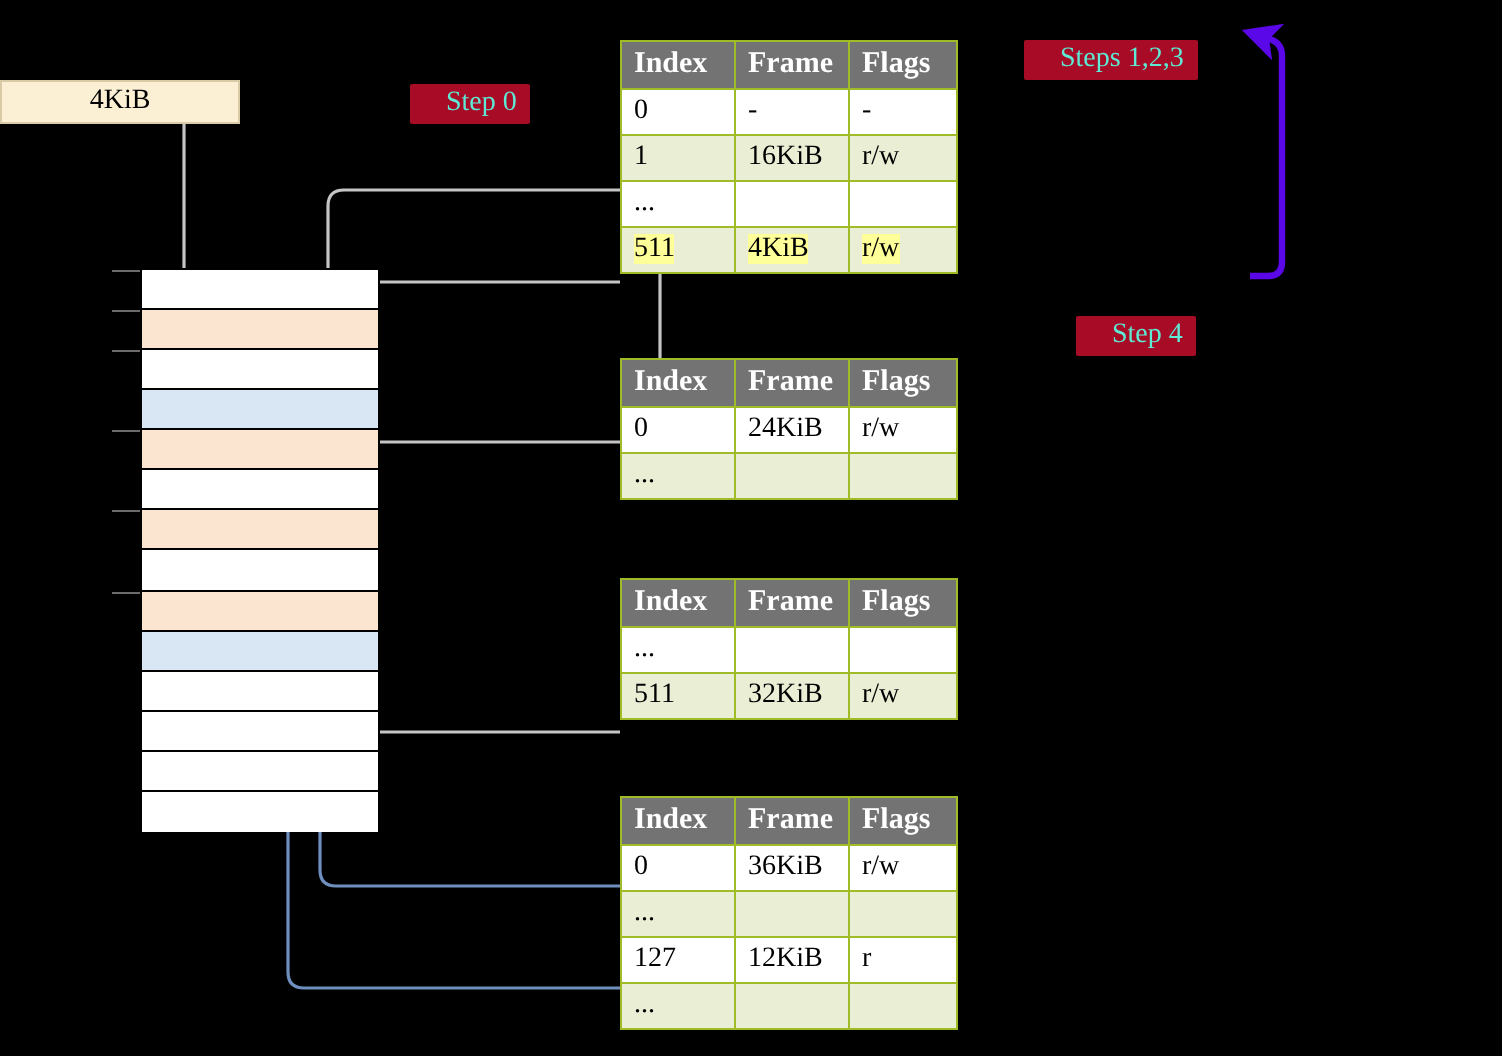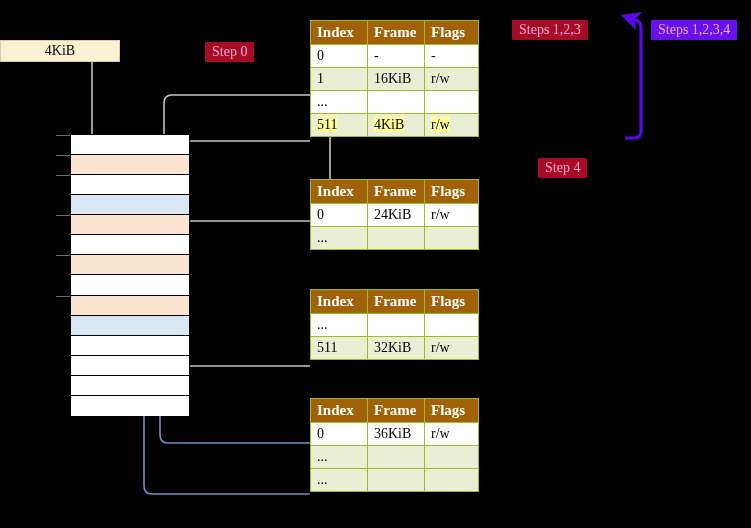--- a/index.html
+++ b/index.html
@@ -29,41 +29,41 @@
     border: 1px solid #9fbb28;
     padding: 4px 6px;
     text-align: left;
     font-weight: normal;
     height: 18px;
     box-sizing: border-box;
     color: #000000;
     white-space: nowrap;
   }
   .pt th {
-    background: #a16207;
+    background: #737373;
     color: #ffffff;
     font-weight: bold;
     font-size: 15px;
   }
   .pt tr.alt td { background: #e9eed5; }
   .pt tr.plain td { background: #ffffff; }
   .col-idx { width: 57px; }
   .col-frm { width: 57px; margin-left: 25px; }
   .col-flg { width: 54px; }
   .hl-inner {
     background: #ffff99;
     display: inline;
   }
 
   
   .badge {
     position: absolute;
     font-size: 14px;
-    padding: 2px 7px 3px 7px;
-    color: #f9a8d4;
+    padding: 2px 7px 3px 18px;
+    color: #5eead4;
     white-space: nowrap;
     line-height: 1.1;
     border-radius: 1px;
   }
   .badge-red { background: #a80b26; }
   .badge-purple { background: #6610f2; }
 
   .memlabel {
     position: absolute;
     background: #fcf0d4;
@@ -153,23 +153,20 @@
   </div>
 
   <div class="badge badge-red" style="left:205px; top:42px;">
     <span>Step 0</span>
   </div>
 
   <div class="badge badge-red" style="left:512px; top:20px;">
     <span>Steps 1,2,3</span>
   </div>
 
-  <div class="badge badge-purple" style="left:651px; top:20px;">
-    <span>Steps 1,2,3,4</span>
-  </div>
 
   <div class="badge badge-red" style="left:538px; top:158px;">
     <span>Step 4</span>
   </div>
 
   <div id="memgrid">
       <div class="mrow" style="top: 0px; height: 20.0714px; background: rgb(255, 255, 255);">
         <span class="tick" style="top: 0px;"></span>
       </div>
       <div class="mrow" style="top: 20.0714px; height: 20.0714px; background: rgb(252, 229, 208);">
@@ -285,20 +282,25 @@
         <tr class="plain">
           <td class="col-idx">0</td>
           <td class="col-frm">36KiB</td>
           <td class="col-flg">r/w</td>
         </tr>
         <tr class="alt">
           <td class="col-idx">...</td>
           <td class="col-frm"></td>
           <td class="col-flg"></td>
         </tr>
+        <tr class="plain">
+          <td class="col-idx">127</td>
+          <td class="col-frm">12KiB</td>
+          <td class="col-flg">r</td>
+        </tr>
         <tr class="alt">
           <td class="col-idx">...</td>
           <td class="col-frm"></td>
           <td class="col-flg"></td>
         </tr>
       </tbody>
     </table>
 
 </div>
 

